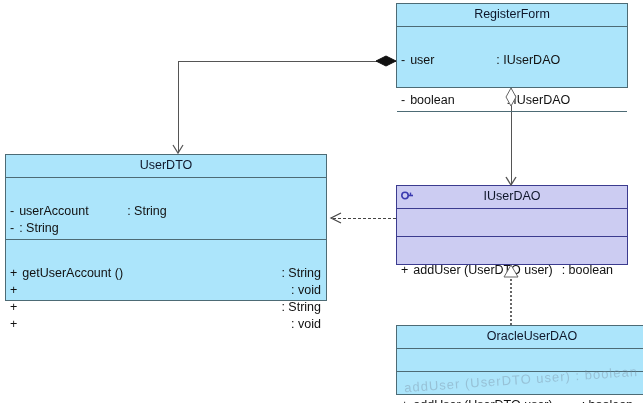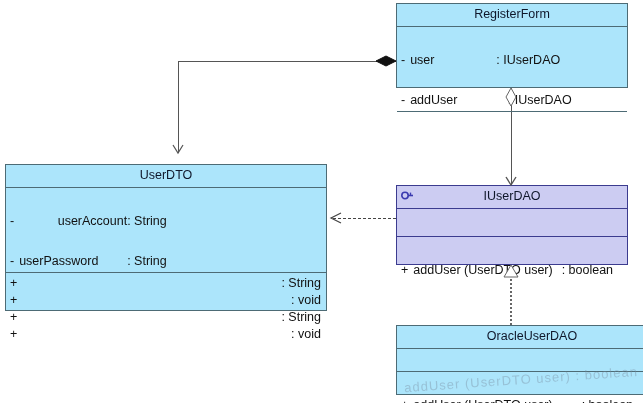--- a/index.html
+++ b/index.html
@@ -164,48 +164,48 @@
     <div class="uml-compartment">
       <div class="uml-row">
         <span class="vis">-</span>
         <span class="member-name">user</span>
         <span class="spacer" style="min-width:34px;"></span>
         <span class="member-type">: IUserDAO</span>
         <span class="spacer"></span>
       </div>
       <div class="uml-row">
         <span class="vis">-</span>
-        <span class="member-name">addUser</span>
+        <span class="member-name">boolean</span>
         <span class="spacer" style="min-width:4px;"></span>
         <span class="member-type">: IUserDAO</span>
         <span class="spacer"></span>
       </div>
     </div>
     <div class="uml-compartment last empty" style="height:22px;"></div>
   </div>
 
-  <div class="uml-box" style="left:5px; top:164px; width:322px; height:147px;">
+  <div class="uml-box" style="left:5px; top:154px; width:322px; height:147px;">
     <div class="uml-title">UserDTO</div>
     <div class="uml-compartment">
       <div class="uml-row">
         <span class="vis">-</span>
-        <span class="member-name" style="min-width:108px;text-align:right;">userAccount</span>
-        <span class="member-type">: String</span>
-        <span class="spacer"></span>
-      </div>
-      <div class="uml-row">
-        <span class="vis">-</span>
-        <span class="member-name" style="min-width:108px;">userPassword</span>
+        <span class="member-name" style="min-width:108px;">userAccount</span>
+        <span class="member-type">: String</span>
+        <span class="spacer"></span>
+      </div>
+      <div class="uml-row">
+        <span class="vis">-</span>
         <span class="member-type">: String</span>
         <span class="spacer"></span>
       </div>
     </div>
     <div class="uml-compartment last">
       <div class="uml-row">
         <span class="vis">+</span>
+        <span class="member-name">getUserAccount ()</span>
         <span class="spacer"></span>
         <span class="member-type">: String</span>
       </div>
       <div class="uml-row">
         <span class="vis">+</span>
         <span class="spacer"></span>
         <span class="member-type">: void</span>
       </div>
       <div class="uml-row">
         <span class="vis">+</span>

